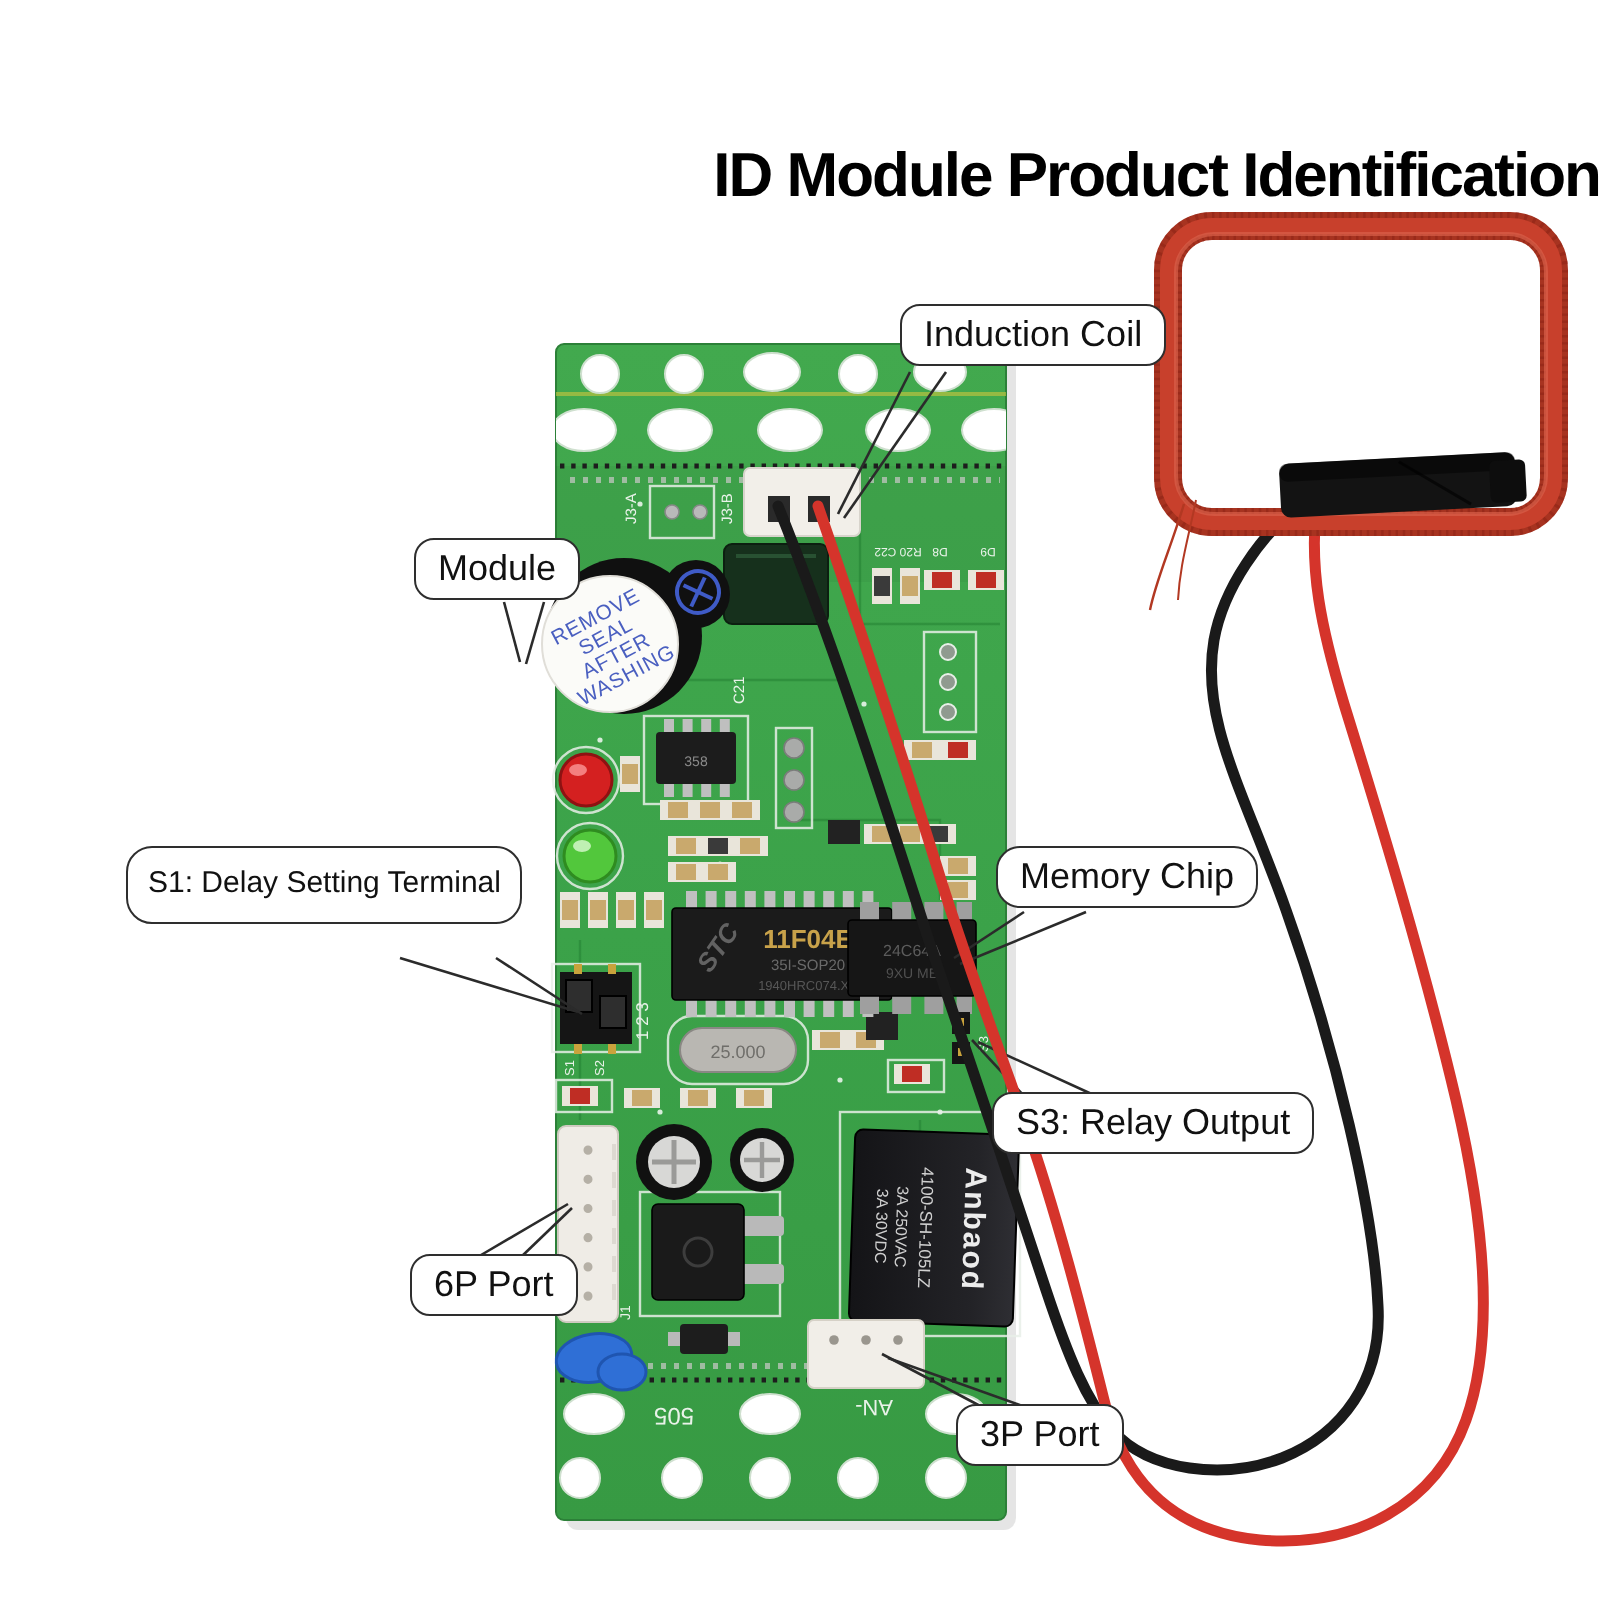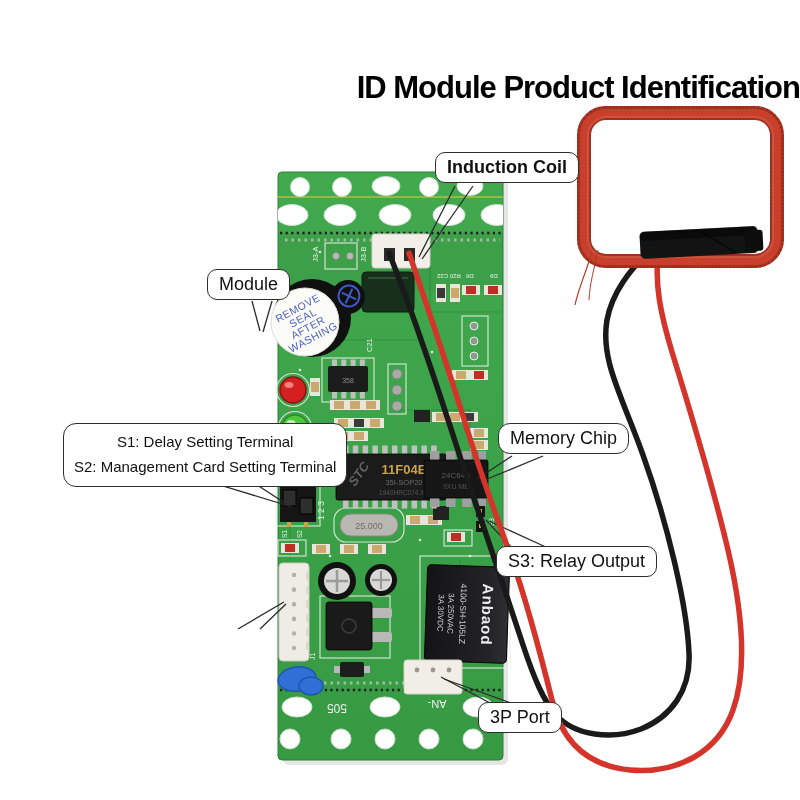--- a/index.html
+++ b/index.html
@@ -4,21 +4,21 @@
 <style>
   html,body{margin:0;padding:0;background:#fff;}
   body{width:800px;height:800px;overflow:hidden;font-family:"Liberation Sans",sans-serif;}
   .stage{position:relative;width:800px;height:800px;background:#ffffff;}
   .title{position:absolute;top:22px;left:0;width:100%;text-align:right;
          font-size:31px;font-weight:bold;letter-spacing:-1px;color:#000;margin-top:48px;}
   svg.canvas{position:absolute;left:0;top:0;}
   .callout{position:absolute;background:#fff;border:1.6px solid #2e2e2e;border-radius:10px;
            padding:4px 11px;font-size:18px;color:#111;white-space:nowrap;z-index:5;}
   .callout.two-line{font-size:15px;border-radius:13px;text-align:center;padding:6px 10px;line-height:1.65;}
-  #co-ind{left:435px;top:152px;font-weight:bold;}
+  #co-ind{left:450px;top:152px;}
   #co-buz{left:207px;top:269px;}
   #co-s1s2{left:63px;top:423px;}
   #co-mem{left:498px;top:423px;border-radius:12px;}
   #co-s3{left:496px;top:546px;text-align:right;}
   #co-6p{left:205px;top:627px;}
   #co-3p{left:478px;top:702px;}
   .silk{fill:#e9f2e9;}
   .silkline{stroke:#e8efe8;fill:none;stroke-width:1.2;opacity:.85;}
 </style>
 </head>
@@ -382,18 +382,18 @@
         <line x1="700" y1="231" x2="735" y2="254" stroke="#000" opacity="0.6" stroke-width="1.5"></line>
         <rect x="745" y="233" width="18" height="21" rx="3" fill="#0d0d0d"></rect>
       </g>
     </g>
   </svg>
 
   <div class="callout" id="co-ind">Induction Coil</div>
   <div class="callout" id="co-buz">Module</div>
   <div class="callout two-line" id="co-s1s2">
     <div>S1: Delay Setting Terminal</div>
-    <div>S2: Management Card Setting Terminal</div>
   </div>
   <div class="callout" id="co-mem">Memory Chip</div>
   <div class="callout" id="co-s3">S3: Relay Output</div>
+  <div class="callout" id="co-6p">6P Port</div>
   <div class="callout" id="co-3p">3P Port</div>
 </div>
 
 </body></html>

